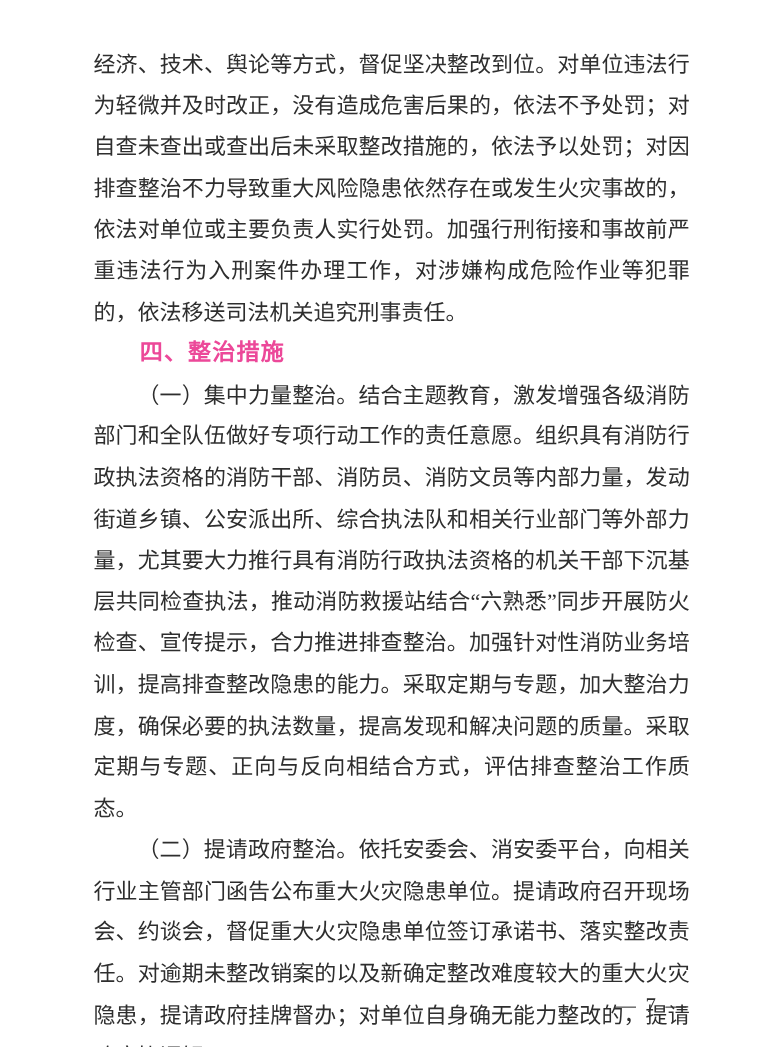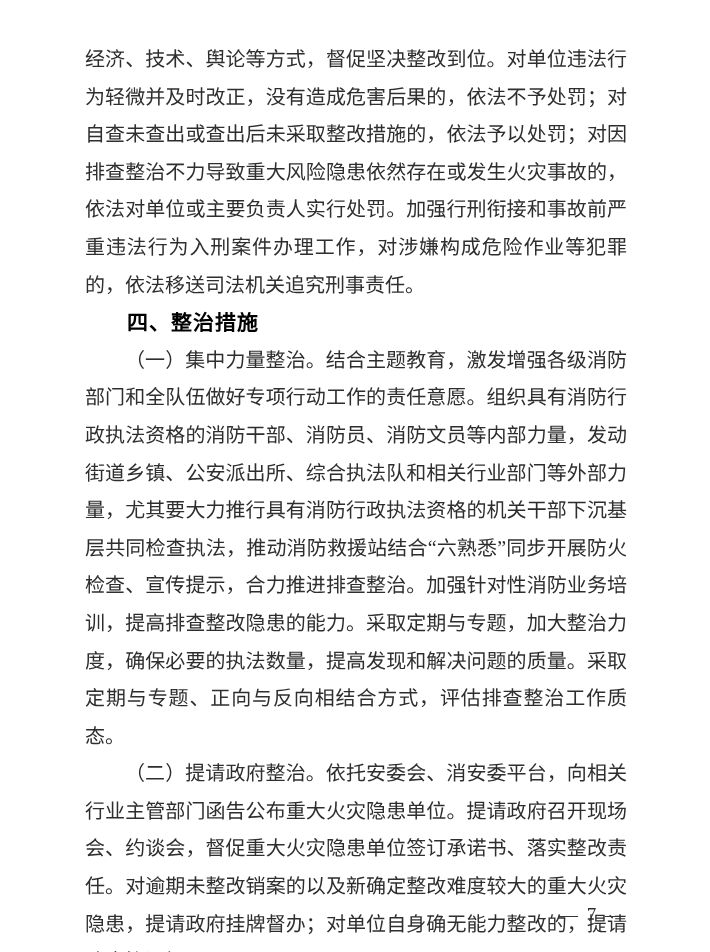--- a/index.html
+++ b/index.html
@@ -28,25 +28,25 @@
     color: #2e2e2e;
     text-align: justify;
     text-justify: inter-ideograph;
     word-break: break-all;
   }
   .indent {
     text-indent: 2em;
   }
   .section-heading {
     margin: 0;
-    font-family: Liberation Sans, sans-serif;
+    font-family: Liberation Mono, monospace;
     font-weight: 700;
     font-size: 21px;
     line-height: 37.6px;
-    color: #000000;
+    color: #ec4899;
     text-indent: 2em;
     letter-spacing: 1px;
   }
   .page-number {
     position: absolute;
     right: 84px;
     bottom: 26px;
     font-family: "Liberation Serif", "DejaVu Serif", serif;
     font-size: 19px;
     color: #2e2e2e;

